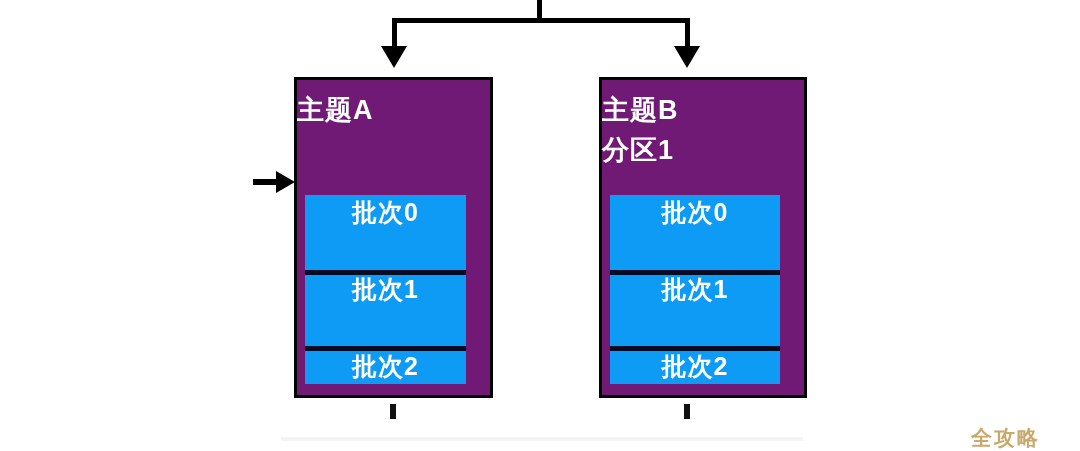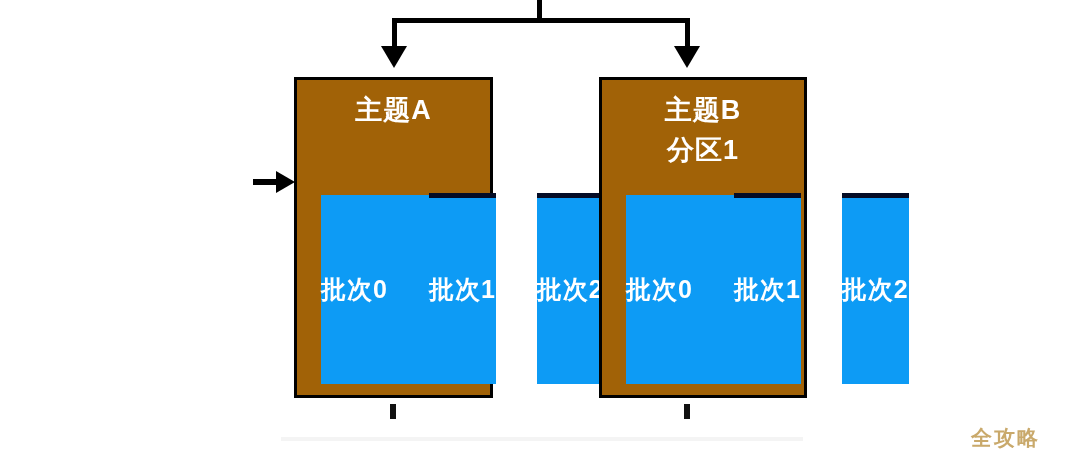--- a/index.html
+++ b/index.html
@@ -44,26 +44,26 @@
     background: #111111;
   }
   .faint-rule {
     position: absolute;
     background: #f4f4f4;
   }
 
   
   .topic-box {
     position: absolute;
-    background: #a16207;
+    background: #701a75;
     border: 3px solid #000000;
     box-sizing: border-box;
     display: flex;
     flex-direction: column;
-    align-items: center;
+    align-items: flex-start;
   }
   .topic-title {
     margin-top: 16px;
     font-size: 27px;
     font-weight: bold;
     color: #ffffff;
     letter-spacing: 1px;
     line-height: 1.1;
     white-space: nowrap;
   }
@@ -73,24 +73,25 @@
     font-weight: bold;
     color: #ffffff;
     letter-spacing: 1px;
     line-height: 1.1;
     white-space: nowrap;
   }
 
   
   .batch-stack {
     position: absolute;
-    left: 24px;
+    left: 8px;
     right: 24px;
     background: #0d9bf5;
     display: flex;
+    flex-direction: column;
     gap: 41px;
   }
   .batch-cell {
     flex: 1 1 0;
     display: flex;
     align-items: center;
     justify-content: center;
     position: relative;
     background: #0d9bf5;
   }

